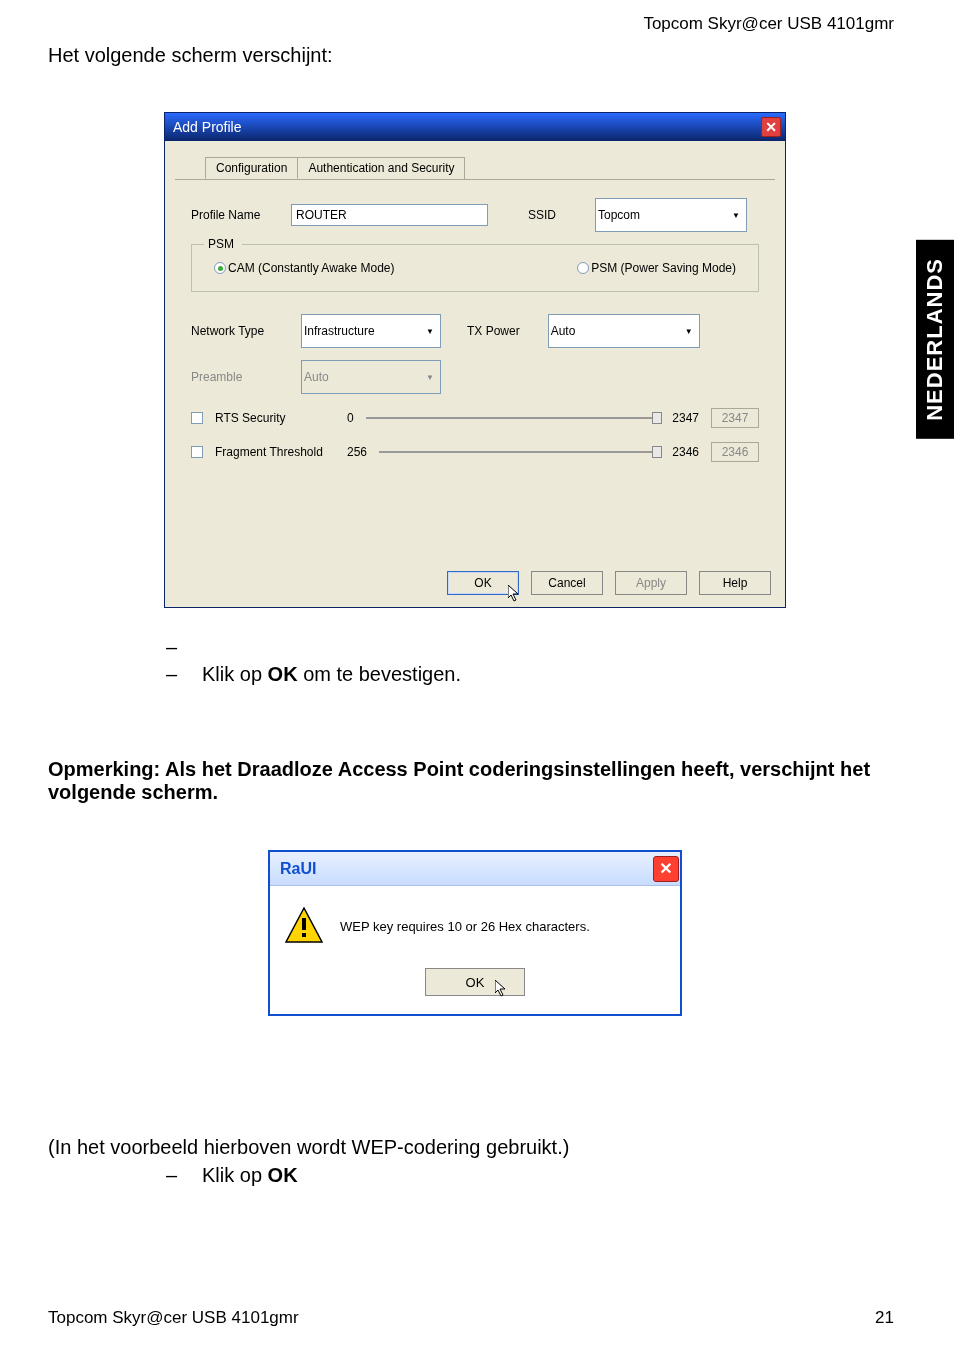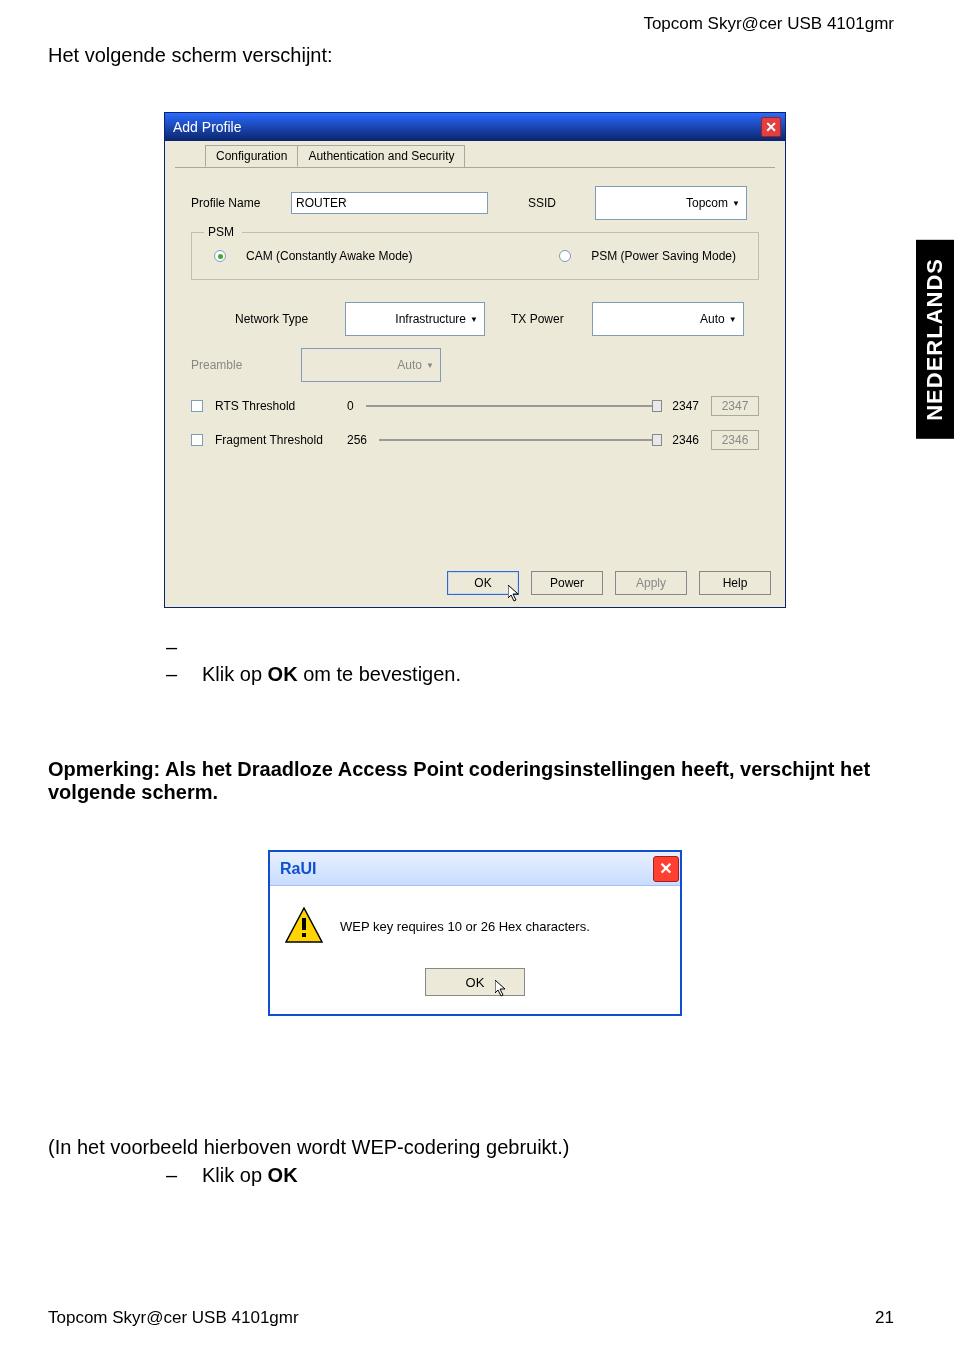--- a/index.html
+++ b/index.html
@@ -60,21 +60,21 @@
     background: #e04040;
     border: 1px solid #a02020;
     color: #fff;
     font-size: 14px;
     font-weight: bold;
     display: flex; align-items: center; justify-content: center;
     border-radius: 2px;
     cursor: pointer;
   }
   .tabstrip {
-    margin: 4px 10px 0 10px;
+    margin: 16px 10px 0 10px;
     border-bottom: 1px solid #aca899;
     display: flex;
     padding-left: 30px;
   }
   .tab {
     padding: 3px 10px;
     font-size: 12px;
     border: 1px solid #aca899;
     border-bottom: none;
     background: #ece9d8;
@@ -90,39 +90,39 @@
   .form-area { padding: 18px 26px; font-size: 12px; position: relative; }
   .row { display: flex; align-items: center; margin-bottom: 12px; }
   .lbl { width: 100px; color: #000; }
   .txt {
     border: 1px solid #7f9db9; background:#fff; height:22px;
     padding: 2px 4px; font-size:12px; width:197px;
   }
   .combo {
     border: 1px solid #7f9db9; background:#fff; height:22px;
     font-size:12px; padding:16px 2px; display:flex; align-items:center;
-    justify-content: flex-end; width:190px;
+    justify-content: space-between; width:190px;
   }
   .combo.sm { width: 140px; }
   .combo .arrow {
     width:16px; height:18px; display:flex; align-items:center; justify-content:center;
     font-size:8px; border-left:0;
   }
   .grey-disabled { color:#888; }
   .fieldset-psm {
     border: 1px solid #c0c0b0;
     padding: 14px 12px 16px 12px;
     margin-top: 8px;
     margin-bottom: 22px;
   }
   .fieldset-psm .legend {
     position: relative; top: -22px; background:#ece9d8; padding:0 4px; width:38px;
   }
   .radiogrp { display:flex; justify-content:space-between; margin-top:-12px; padding:0 10px;}
-  .radio-item { display:flex; align-items:center; gap:20px; }
+  .radio-item { display:flex; align-items:center; gap:2px; }
   .radio-dot {
     width:12px; height:12px; border:1px solid #7f9db9; border-radius:50%;
     background:#fff; display:flex; align-items:center; justify-content:center;
   }
   .radio-dot.checked::after{ content:""; width:5px; height:5px; background:#3aab3a; border-radius:50%; }
   .slider-row { display:flex; align-items:center; gap:12px; margin:14px 0; }
   .checkbox {
     width:12px; height:12px; border:1px solid #7f9db9; background:#fff; display:inline-block;
   }
   .slider-track { flex:1; height:2px; background:#999; position:relative; }
@@ -260,21 +260,21 @@
           <span>CAM (Constantly Awake Mode)</span>
         </div>
         <div class="radio-item">
           <span class="radio-dot"></span>
           <span>PSM (Power Saving Mode)</span>
         </div>
       </div>
     </div>
 
     <div class="row">
-      <span class="lbl" style="width:110px;margin-left:44px;">Network Type</span>
+      <span class="lbl" style="width:110px;">Network Type</span>
       <div class="combo sm">
         <span>Infrastructure</span>
         <span class="arrow">▼</span>
       </div>
       <span style="margin-left:26px; margin-right:28px;">TX Power</span>
       <div class="combo" style="width:152px;">
         <span>Auto</span>
         <span class="arrow">▼</span>
       </div>
     </div>
@@ -282,21 +282,21 @@
     <div class="row">
       <span class="lbl grey-disabled" style="width:110px;">Preamble</span>
       <div class="combo sm grey-disabled" style="background:#ece9d8;">
         <span>Auto</span>
         <span class="arrow">▼</span>
       </div>
     </div>
 
     <div class="slider-row">
       <span class="checkbox"></span>
-      <span style="width:120px;">RTS Threshold</span>
+      <span style="width:120px;">RTS Security</span>
       <span>0</span>
       <div class="slider-track">
           <div class="slider-thumb"></div>
         </div>
       <span>2347</span>
       <div class="numbox">2347</div>
     </div>
 
     <div class="slider-row">
       <span class="checkbox"></span>
@@ -305,21 +305,21 @@
       <div class="slider-track">
           <div class="slider-thumb"></div>
         </div>
       <span>2346</span>
       <div class="numbox">2346</div>
     </div>
   </div>
 
   <div class="btnrow">
     <div class="winbtn default">OK</div>
-    <div class="winbtn">Power</div>
+    <div class="winbtn">Cancel</div>
     <div class="winbtn disabled">Apply</div>
     <div class="winbtn">Help</div>
   </div>
 
   <svg class="cursor-arrow" style="left:343px; bottom:4px;" viewBox="0 0 14 18">
     <polygon points="0,0 0,13 3,10 6,16 8,15 5,9 10,9" fill="#fff" stroke="#000" stroke-width="1"></polygon>
   </svg>
 </div>
 
 <div class="bullets">

